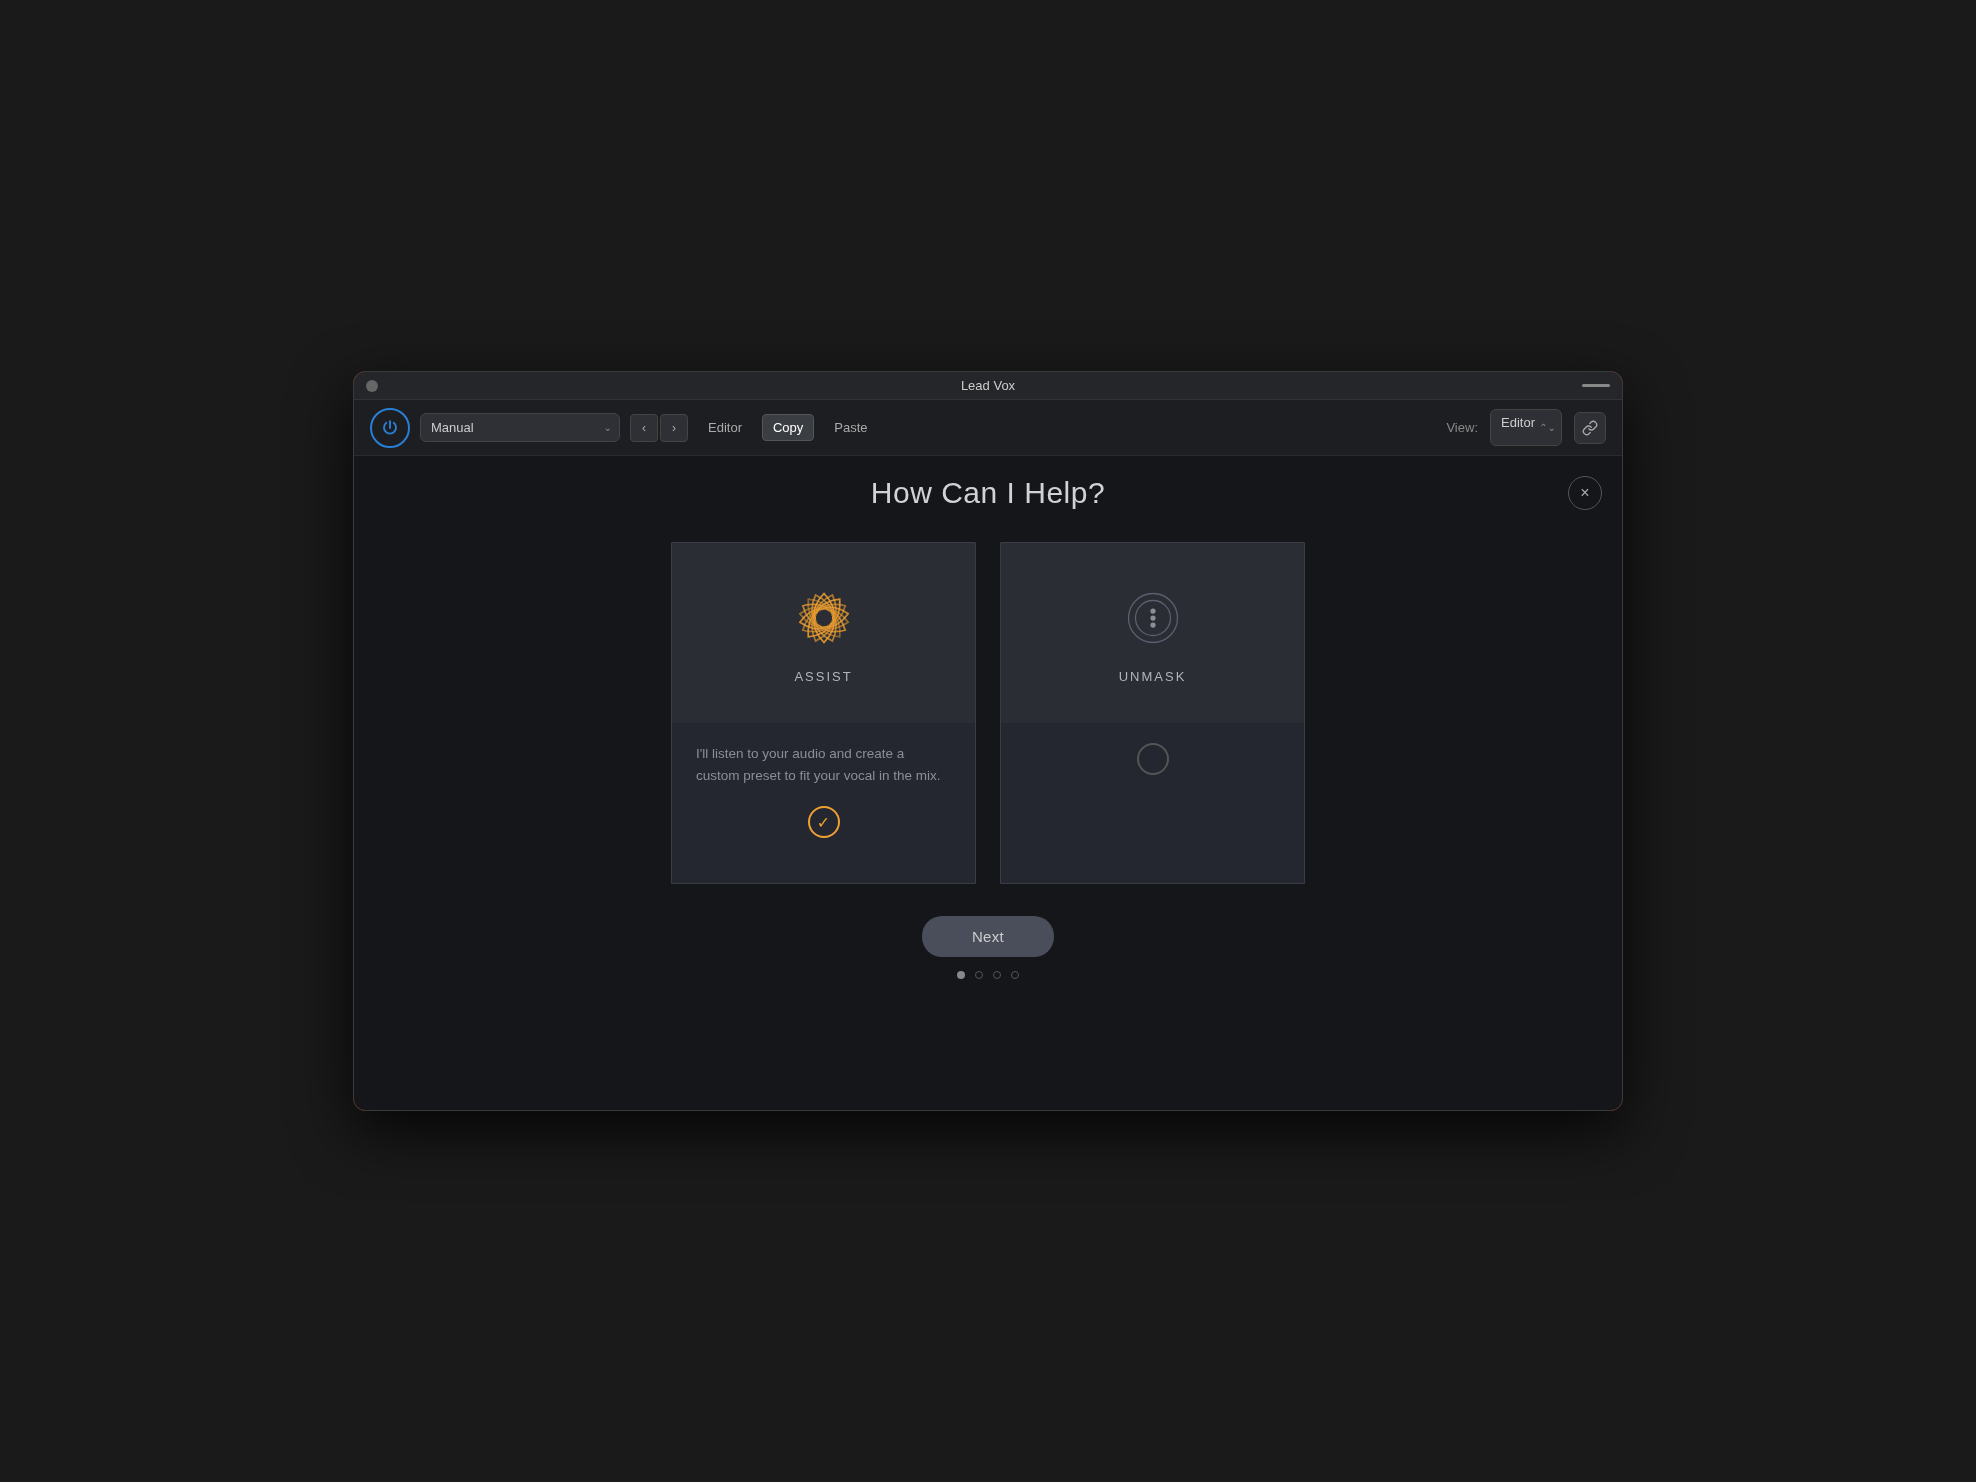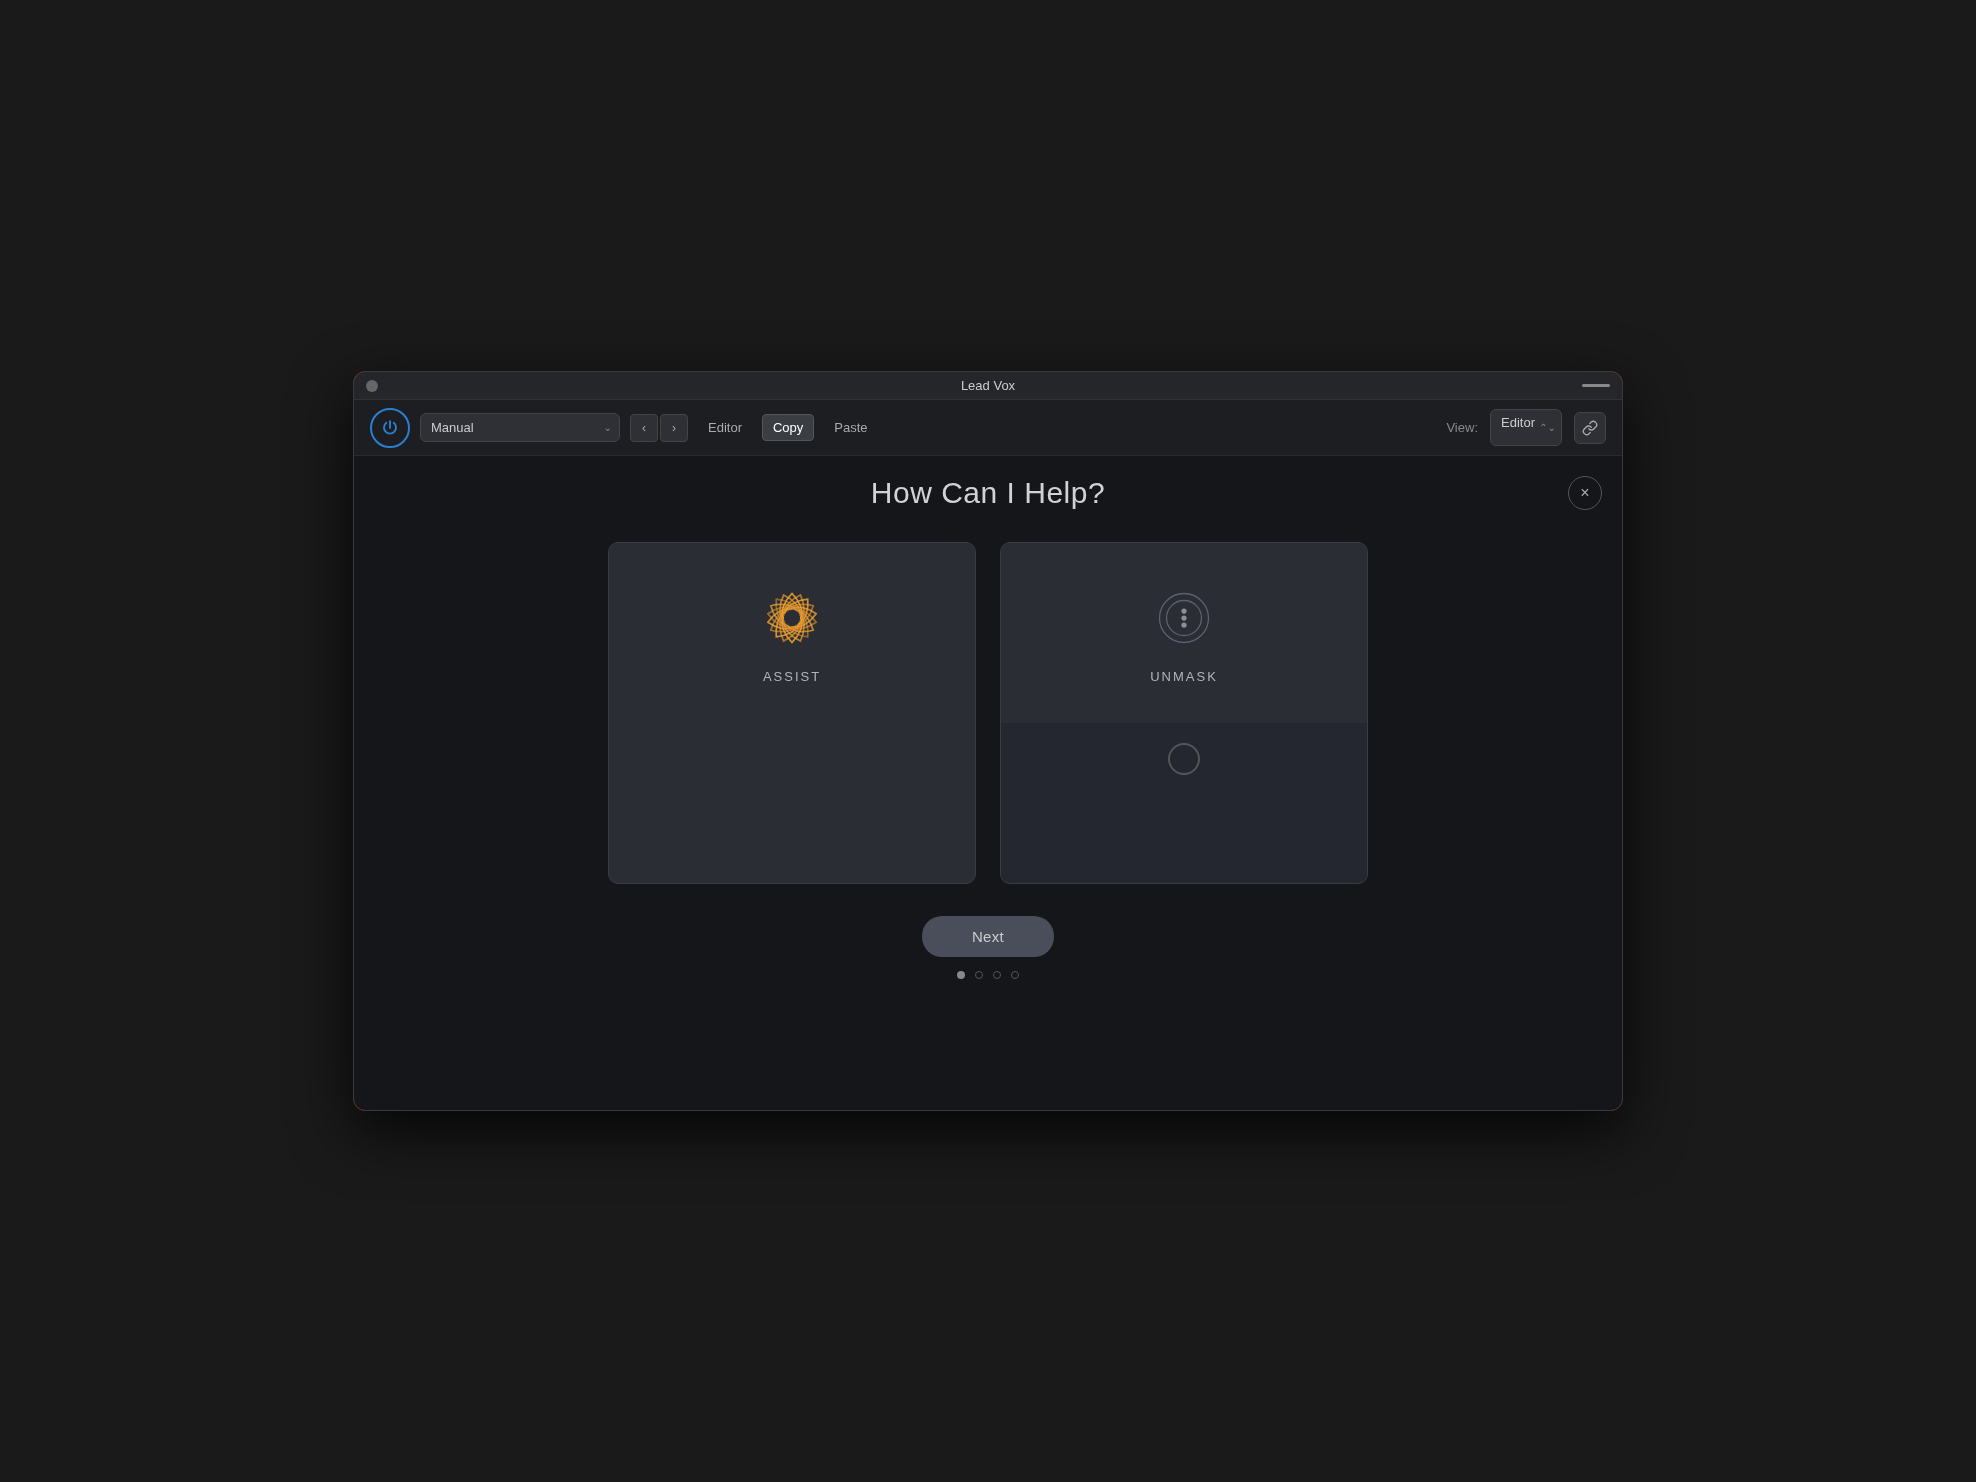--- a/index.html
+++ b/index.html
@@ -249,23 +249,23 @@
       letter-spacing: 0.5px;
     }
 
     .cards-row {
       display: flex;
       gap: 24px;
       margin-top: 32px;
     }
 
     .card {
-      width: 368px;
+      width: 305px;
       background: #2a2d33;
-      border-radius: 10px;
+      border-radius: 1px;
       overflow: hidden;
       cursor: pointer;
       border: 1px solid #3a3d44;
     }
 
     .card-top {
       height: 180px;
       display: flex;
       flex-direction: column;
       align-items: center;
@@ -462,20 +462,26 @@
               <path d="M0,-28 C8,-20 14,-8 10,0 C14,8 8,20 0,28 C-8,20 -14,8 -10,0 C-14,-8 -8,-20 0,-28Z" fill="none" stroke="#f0a030" stroke-width="2" opacity="0.8" transform="rotate(80)"></path>
               <path d="M0,-28 C8,-20 14,-8 10,0 C14,8 8,20 0,28 C-8,20 -14,8 -10,0 C-14,-8 -8,-20 0,-28Z" fill="none" stroke="#f0a030" stroke-width="2" opacity="0.75" transform="rotate(120)"></path>
               <path d="M0,-28 C8,-20 14,-8 10,0 C14,8 8,20 0,28 C-8,20 -14,8 -10,0 C-14,-8 -8,-20 0,-28Z" fill="none" stroke="#f0a030" stroke-width="2" opacity="0.7" transform="rotate(160)"></path>
               <path d="M0,-28 C8,-20 14,-8 10,0 C14,8 8,20 0,28 C-8,20 -14,8 -10,0 C-14,-8 -8,-20 0,-28Z" fill="none" stroke="#f0a030" stroke-width="2" opacity="0.65" transform="rotate(200)"></path>
               <path d="M0,-28 C8,-20 14,-8 10,0 C14,8 8,20 0,28 C-8,20 -14,8 -10,0 C-14,-8 -8,-20 0,-28Z" fill="none" stroke="#f0a030" stroke-width="2" opacity="0.6" transform="rotate(240)"></path>
               <path d="M0,-28 C8,-20 14,-8 10,0 C14,8 8,20 0,28 C-8,20 -14,8 -10,0 C-14,-8 -8,-20 0,-28Z" fill="none" stroke="#f0a030" stroke-width="2" opacity="0.55" transform="rotate(280)"></path>
               <path d="M0,-28 C8,-20 14,-8 10,0 C14,8 8,20 0,28 C-8,20 -14,8 -10,0 C-14,-8 -8,-20 0,-28Z" fill="none" stroke="#f0a030" stroke-width="2" opacity="0.5" transform="rotate(320)"></path>
             </g>
           </svg>
           <span class="card-label">ASSIST</span>
+        </div>
+        <div class="card-bottom">
+          <p class="card-desc">I'll listen to your audio and create a custom preset to fit your vocal in the mix.</p>
+          <div class="card-radio selected">
+            <span class="checkmark">✓</span>
+          </div>
         </div>
       </div>
 
       <div class="card">
         <div class="card-top">
           <svg class="unmask-icon" viewBox="0 0 80 80">
             <circle cx="40" cy="40" r="28" fill="none" stroke="#5a6070" stroke-width="1.5"></circle>
             <circle cx="40" cy="40" r="20" fill="none" stroke="#5a6070" stroke-width="1.5"></circle>
             <circle cx="40" cy="32" r="3" fill="#8a8e98"></circle>
             <circle cx="40" cy="40" r="3" fill="#8a8e98"></circle>

